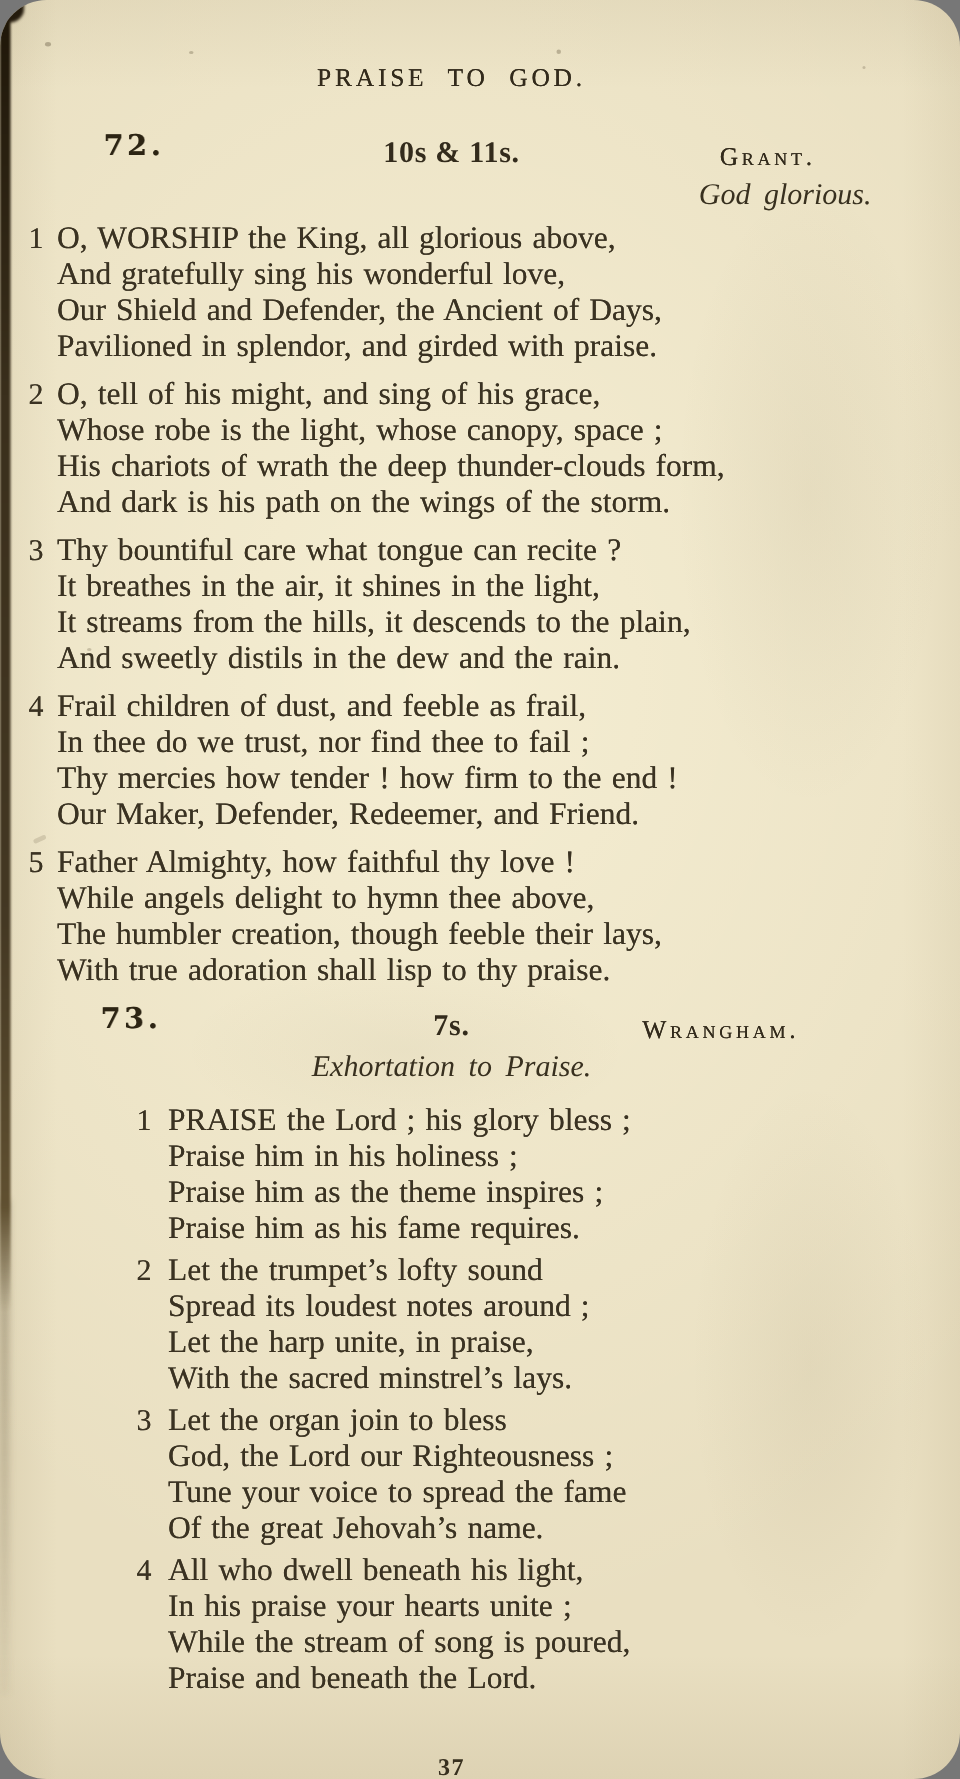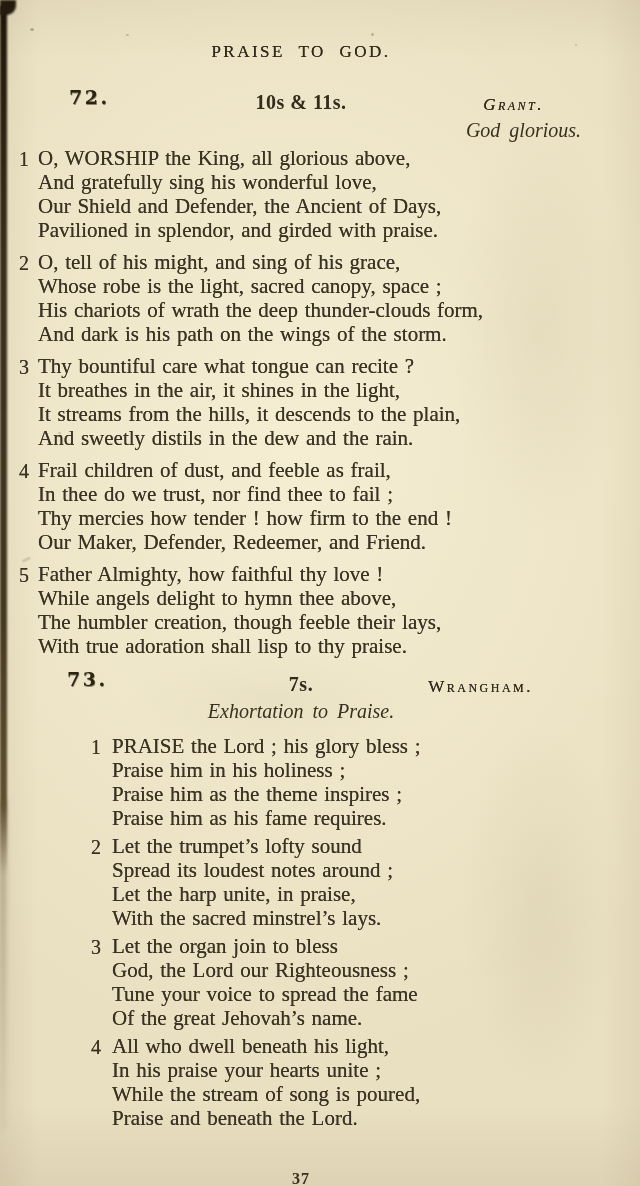--- a/index.html
+++ b/index.html
@@ -4,20 +4,21 @@
 <style>
   html,body{margin:0;padding:0;background:#777;}
   .page{
     position:relative;width:640px;height:1186px;overflow:hidden;
     font-family:"Liberation Serif",serif;color:#3a3222;
     background-color:#e9dfc1;
     background-image:
       radial-gradient(ellipse 130% 90% at 46% 38%, rgba(255,250,225,0.55) 0%, rgba(255,250,225,0) 60%),
       linear-gradient(90deg, rgba(120,100,60,0.10) 0%, rgba(120,100,60,0) 6%, rgba(120,100,60,0) 94%, rgba(150,130,90,0.10) 100%),
       linear-gradient(180deg, rgba(120,100,60,0.08) 0%, rgba(120,100,60,0) 5%, rgba(120,100,60,0) 93%, rgba(120,100,60,0.10) 100%);
+    border-radius: 31px;
   }
   
   .spine{position:absolute;left:0;top:6px;width:7px;height:868px;z-index:3;
     background:linear-gradient(180deg,#1f1709,#3a2f1c 30%,#443823 70%,#605031 92%,rgba(96,80,49,0));
     filter:blur(0.8px);border-radius:0 3px 3px 0;}
   .spine-shadow{position:absolute;left:0;top:800px;width:6px;height:330px;z-index:2;
     background:linear-gradient(180deg,rgba(80,66,40,0.40),rgba(80,66,40,0.04));filter:blur(2.5px);}
   .corner-blot{position:absolute;left:0;top:0;width:16px;height:15px;background:#241b0d;
     filter:blur(1.2px);border-radius:0 0 60% 0;z-index:3;}
   .mottle{position:absolute;border-radius:50%;pointer-events:none;z-index:1;}
@@ -32,21 +33,21 @@
   .hymn-header{position:absolute;left:21px;width:560px;height:34px;z-index:4;}
   .h72-header{top:86px;} .h73-header{top:668px;}
   .hymn-number{position:absolute;top:0;font-family:"DejaVu Serif","Liberation Serif",serif;
     font-weight:bold;font-size:19px;letter-spacing:2.5px;color:#2c2413;
     text-shadow:0.5px 0.5px 0 rgba(44,36,19,0.5);}
   .h72-header .hymn-number{left:48px;} .h73-header .hymn-number{left:46px;}
   .hymn-meter{display:block;text-align:center;font-weight:bold;font-size:20px;
     padding-top:5px;color:#332b1c;letter-spacing:0.5px;}
   .hymn-composer{position:absolute;top:9px;font-variant:small-caps;font-size:17px;
     letter-spacing:2.5px;color:#332b1c;text-shadow:0 0 0.3px #332b1c;}
-  .h72-header .hymn-composer{right:37px;font-style:italic;} .h73-header .hymn-composer{right:48px;}
+  .h72-header .hymn-composer{right:37px;} .h73-header .hymn-composer{right:48px;}
   .hymn-subtitle{position:absolute;left:21px;width:560px;text-align:center;
     font-style:italic;font-size:20px;word-spacing:4px;color:#38301f;z-index:4;}
   .h72-subtitle{top:119px;text-align:right;} .h73-subtitle{top:700px;}
 
   .hymn-body{position:absolute;z-index:4;}
   .h72-body{top:146px;left:38px;}
   .h73-body{top:734px;left:112px;}
   .stanza{position:relative;}
   .h72-body .stanza{margin-bottom:8px;}
   .h73-body .stanza{margin-bottom:4px;}
@@ -90,21 +91,21 @@
     <div class="stanza">
       <span class="vnum">1</span>
       <div class="line">O, WORSHIP the King, all glorious above,</div>
       <div class="line">And gratefully sing his wonderful love,</div>
       <div class="line">Our Shield and Defender, the Ancient of Days,</div>
       <div class="line">Pavilioned in splendor, and girded with praise.</div>
     </div>
     <div class="stanza">
       <span class="vnum">2</span>
       <div class="line">O, tell of his might, and sing of his grace,</div>
-      <div class="line">Whose robe is the light, sacred canopy, space ;</div>
+      <div class="line">Whose robe is the light, whose canopy, space ;</div>
       <div class="line">His chariots of wrath the deep thunder-clouds form,</div>
       <div class="line">And dark is his path on the wings of the storm.</div>
     </div>
     <div class="stanza">
       <span class="vnum">3</span>
       <div class="line">Thy bountiful care what tongue can recite ?</div>
       <div class="line">It breathes in the air, it shines in the light,</div>
       <div class="line">It streams from the hills, it descends to the plain,</div>
       <div class="line">And sweetly distils in the dew and the rain.</div>
     </div>

